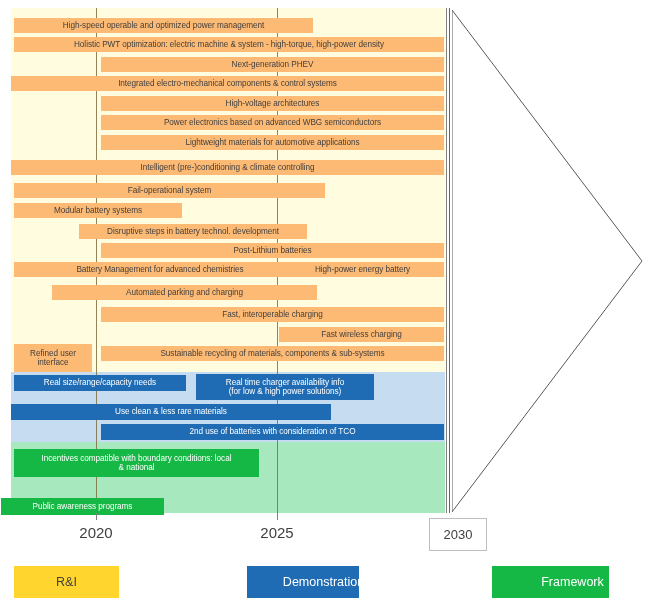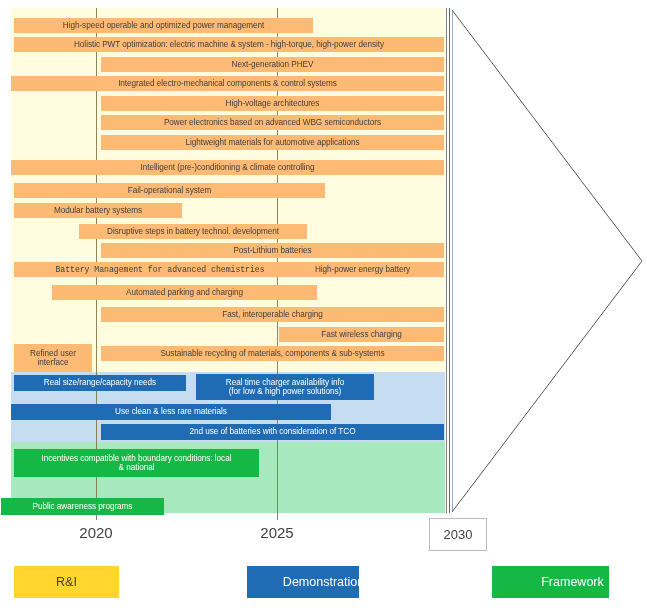--- a/index.html
+++ b/index.html
@@ -95,21 +95,21 @@
   <div class="bar yellow" style="left:101px;top:57px;width:343px;height:15px;">Next-generation PHEV</div>
   <div class="bar yellow" style="left:11px;top:76px;width:433px;height:15px;">Integrated electro-mechanical components &amp; control systems</div>
   <div class="bar yellow" style="left:101px;top:96px;width:343px;height:15px;">High-voltage architectures</div>
   <div class="bar yellow" style="left:101px;top:115px;width:343px;height:15px;">Power electronics based on advanced WBG semiconductors</div>
   <div class="bar yellow" style="left:11px;top:160px;width:433px;height:15px;">Intelligent (pre-)conditioning &amp; climate controlling</div>
   <div class="bar yellow" style="left:101px;top:135px;width:343px;height:15px;">Lightweight materials for automotive applications</div>
   <div class="bar yellow" style="left:14px;top:183px;width:311px;height:15px;">Fail-operational system</div>
   <div class="bar yellow" style="left:14px;top:203px;width:168px;height:15px;">Modular battery systems</div>
   <div class="bar yellow" style="left:71px;top:224px;width:228px;height:15px;margin-left:8px;">Disruptive steps in battery technol. development</div>
   <div class="bar yellow" style="left:101px;top:243px;width:343px;height:15px;">Post-Lithium batteries</div>
-  <div class="bar yellow" style="left:14px;top:262px;width:292px;height:15px;font-family:Liberation Mono, monospace;">Battery Management for advanced chemistries</div>
+  <div class="bar yellow" style="left:14px;top:262px;width:292px;height:15px;">Battery Management for advanced chemistries</div>
   <div class="bar yellow" style="left:281px;top:262px;width:163px;height:15px;">High-power energy battery</div>
   <div class="bar yellow" style="left:52px;top:285px;width:265px;height:15px;">Automated parking and charging</div>
   <div class="bar yellow" style="left:101px;top:307px;width:343px;height:15px;">Fast, interoperable charging</div>
   <div class="bar yellow" style="left:279px;top:327px;width:165px;height:15px;">Fast wireless charging</div>
   <div class="bar yellow" style="left:14px;top:344px;width:78px;height:28px;">Refined user
 interface</div>
   <div class="bar yellow" style="left:101px;top:346px;width:343px;height:15px;">Sustainable recycling of materials, components &amp; sub-systems</div>
 
   <div class="bar blue" style="left:14px;top:375px;width:172px;height:16px;">Real size/range/capacity needs</div>
   <div class="bar blue" style="left:196px;top:374px;width:178px;height:26px;">Real time charger availability  info

